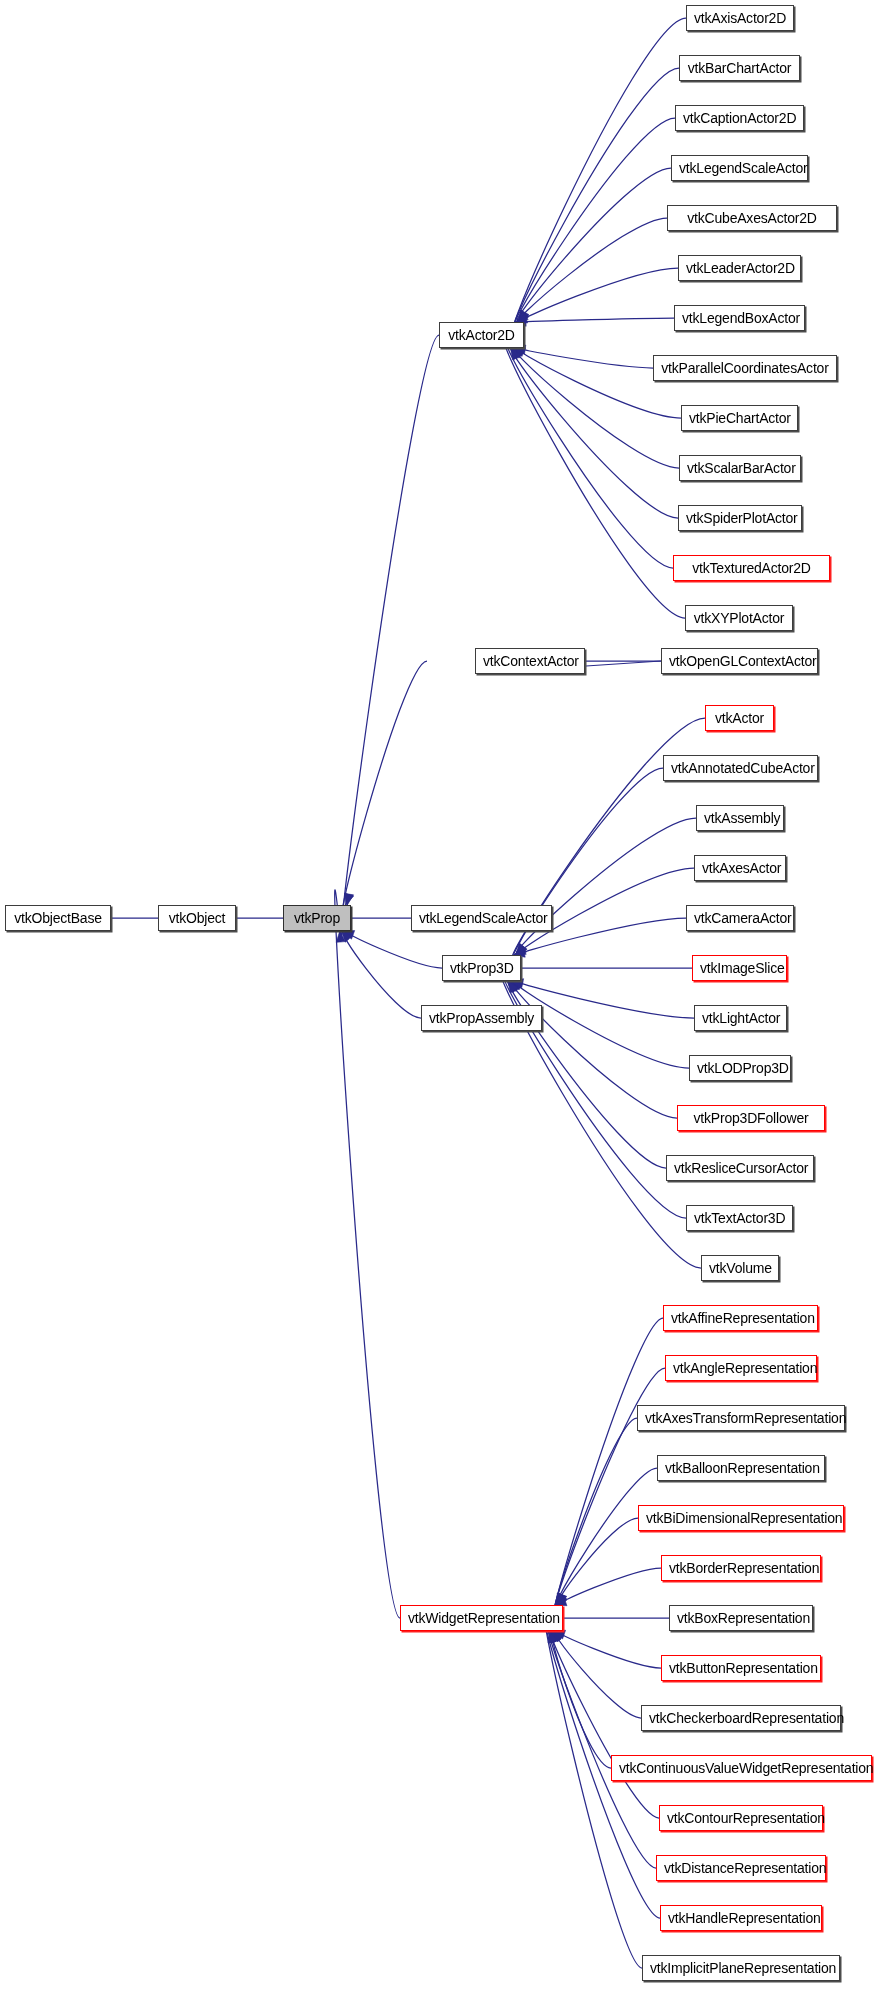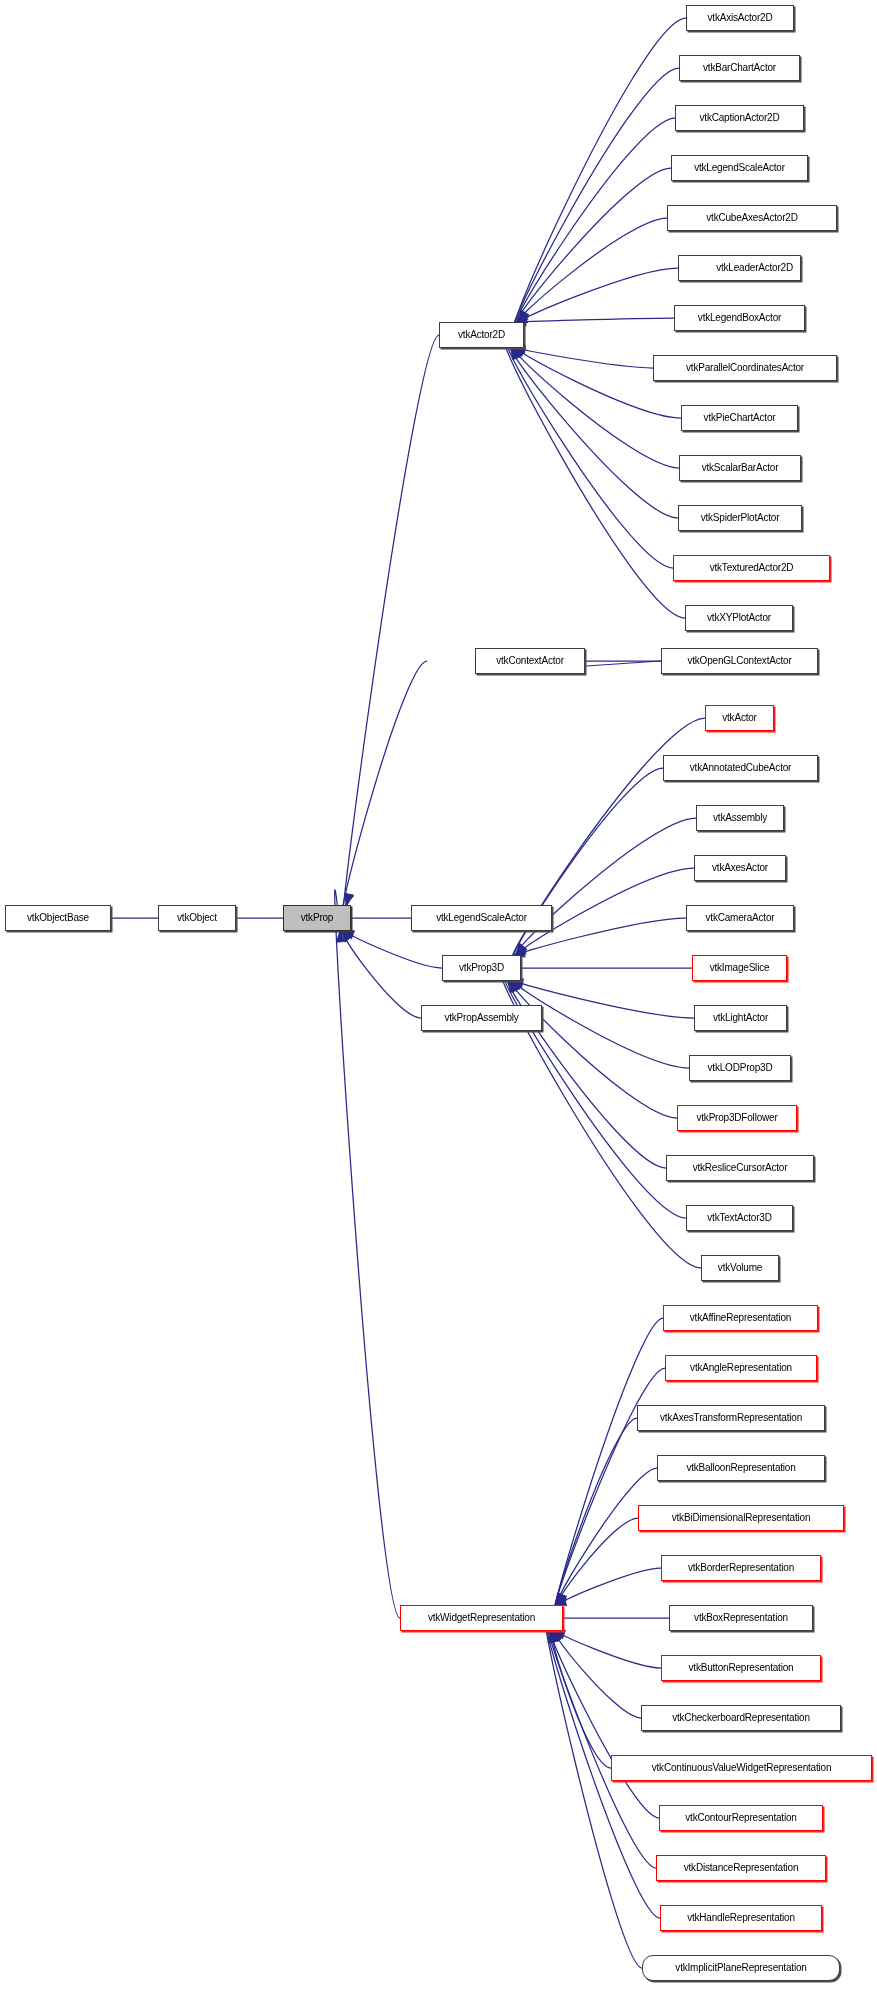--- a/index.html
+++ b/index.html
@@ -24,21 +24,21 @@
     height: 2013px;
     pointer-events: none;
   }
   .node {
     position: absolute;
     box-sizing: border-box;
     height: 26px;
     line-height: 24px;
     text-align: center;
     white-space: nowrap;
-    font-size: 10px;
+    font-size: 14px;
     letter-spacing: -0.2px;
     color: #000000;
     background: #ffffff;
     border: 1px solid #3d3d3d;
     box-shadow: 1.5px 1.5px 0 0 #4d4d4d;
     z-index: 3;
   }
   .node.red {
     border: 1px solid #ff0000;
     box-shadow: 1.5px 1.5px 0 0 #ff2020;
@@ -244,39 +244,39 @@
       </div>
       <div class="node red" style="left: 692px; top: 955px; width: 95px;">
         <span class="node-label">vtkImageSlice</span>
       </div>
       <div class="node" style="left: 694px; top: 1005px; width: 93px;">
         <span class="node-label">vtkLightActor</span>
       </div>
       <div class="node" style="left: 689px; top: 1055px; width: 102px;">
         <span class="node-label">vtkLODProp3D</span>
       </div>
-      <div class="node red" style="left: 677px; top: 1105px; width: 120px;">
+      <div class="node red" style="left: 677px; top: 1105px; width: 148px;">
         <span class="node-label">vtkProp3DFollower</span>
       </div>
       <div class="node" style="left: 666px; top: 1155px; width: 148px;">
         <span class="node-label">vtkResliceCursorActor</span>
       </div>
       <div class="node" style="left: 686px; top: 1205px; width: 107px;">
         <span class="node-label">vtkTextActor3D</span>
       </div>
       <div class="node" style="left: 701px; top: 1255px; width: 78px;">
         <span class="node-label">vtkVolume</span>
       </div>
       <div class="node red" style="left: 663px; top: 1305px; width: 155px;">
         <span class="node-label">vtkAffineRepresentation</span>
       </div>
       <div class="node red" style="left: 665px; top: 1355px; width: 152px;">
         <span class="node-label">vtkAngleRepresentation</span>
       </div>
-      <div class="node" style="left: 637px; top: 1405px; width: 188px;">
+      <div class="node" style="left: 637px; top: 1405px; width: 208px;">
         <span class="node-label">vtkAxesTransformRepresentation</span>
       </div>
       <div class="node" style="left: 657px; top: 1455px; width: 168px;">
         <span class="node-label">vtkBalloonRepresentation</span>
       </div>
       <div class="node red" style="left: 638px; top: 1505px; width: 206px;">
         <span class="node-label">vtkBiDimensionalRepresentation</span>
       </div>
       <div class="node red" style="left: 661px; top: 1555px; width: 160px;">
         <span class="node-label">vtkBorderRepresentation</span>
@@ -295,17 +295,17 @@
       </div>
       <div class="node red" style="left: 659px; top: 1805px; width: 164px;">
         <span class="node-label">vtkContourRepresentation</span>
       </div>
       <div class="node red" style="left: 656px; top: 1855px; width: 170px;">
         <span class="node-label">vtkDistanceRepresentation</span>
       </div>
       <div class="node red" style="left: 660px; top: 1905px; width: 162px;">
         <span class="node-label">vtkHandleRepresentation</span>
       </div>
-      <div class="node" style="left: 642px; top: 1955px; width: 198px; border-radius: 11px;">
+      <div class="node" style="left: 642px; top: 1955px; width: 198px;">
         <span class="node-label">vtkImplicitPlaneRepresentation</span>
       </div>
     </div>
 </div>
 
 </body></html>

